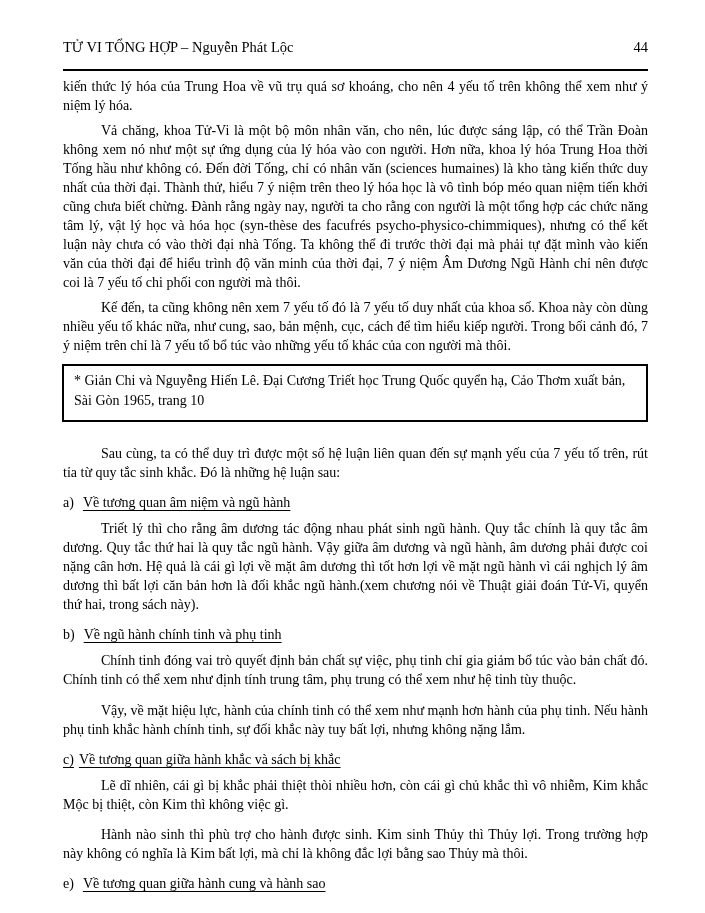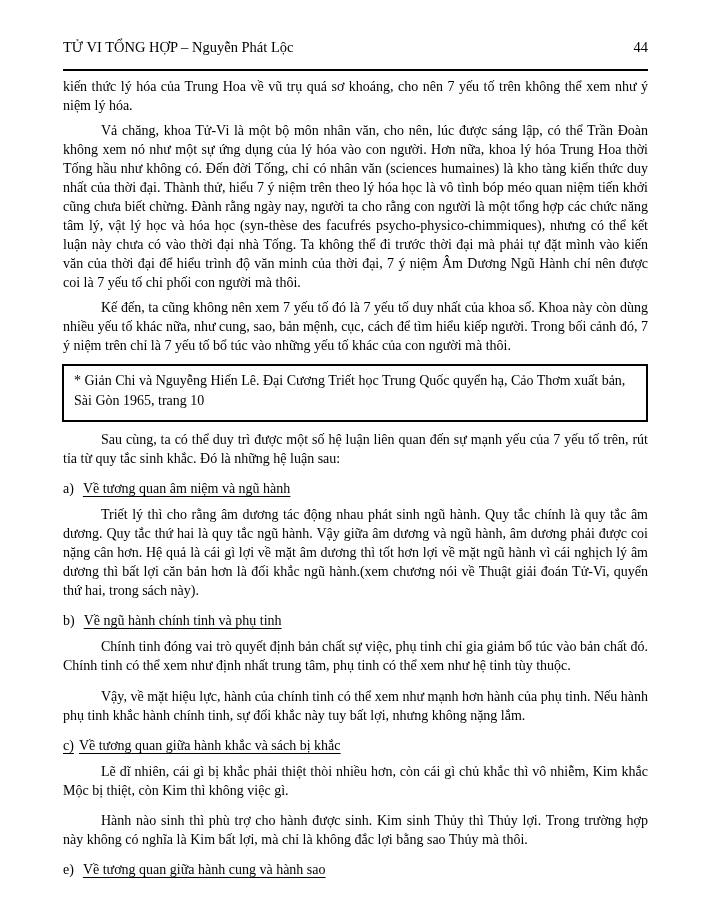--- a/index.html
+++ b/index.html
@@ -34,21 +34,21 @@
     line-height: 19px;
     text-align: justify;
     margin: 6px 0;
     text-indent: 38px;
   }
   p.noindent {
     text-indent: 0;
   }
   .footnote-box {
     border: 2px solid #000000;
-    margin: 9px 0 8px -1px;
+    margin: 9px 0 22px -1px;
     padding: 5px 10px 9px 10px;
   }
   .footnote-box p {
     font-size: 14px;
     line-height: 20px;
     margin: 0;
     text-align: left;
   }
   .section {
     margin-top: 11px;
@@ -79,38 +79,38 @@
 
 <div class="page">
 
   <div class="header">
     <span>TỬ VI TỔNG HỢP – Nguyễn Phát Lộc</span>
     <span>44</span>
   </div>
 
   <div class="rule"></div>
 
-  <p class="body noindent">kiến thức lý hóa của Trung Hoa về vũ trụ quá sơ khoáng, cho nên 7 yếu tố trên không thể xem như ý niệm lý hóa.</p>
+  <p class="body noindent">kiến thức lý hóa của Trung Hoa về vũ trụ quá sơ khoáng, cho nên 4 yếu tố trên không thể xem như ý niệm lý hóa.</p>
   <p class="body">Vả chăng, khoa Tử-Vi là một bộ môn nhân văn, cho nên, lúc được sáng lập, có thể Trần Đoàn không xem nó như một sự ứng dụng của lý hóa vào con người.  Hơn nữa, khoa lý hóa Trung Hoa thời Tống hầu như  không có.  Đến đời Tống, chỉ có nhân văn (sciences humaines)  là kho tàng kiến thức duy nhất của thời đại.  Thành thử, hiểu 7 ý niệm trên theo lý hóa học là vô tình bóp méo quan niệm tiến khởi cũng chưa biết chừng.  Đành rằng ngày nay, người ta cho rằng con người là một tổng hợp các chức năng tâm lý, vật lý học và hóa học (syn-thèse des facufrés psycho-physico-chimmiques), nhưng  có thể kết luận này chưa có vào thời đại nhà Tống.  Ta không thể đi trước thời đại mà phải tự đặt mình vào kiến văn của thời đại để hiểu trình độ văn minh của thời đại, 7 ý niệm Âm Dương Ngũ Hành chỉ nên được coi là 7 yếu tố chi phối con người mà thôi.</p>
   <p class="body">Kế đến, ta cũng không nên xem 7 yếu tố đó là 7 yếu tố duy nhất của khoa số.  Khoa này còn dùng nhiều yếu tố khác nữa, như cung, sao, bản mệnh, cục, cách để tìm hiểu kiếp người.  Trong bối cảnh đó, 7 ý niệm trên chỉ là 7 yếu tố bổ túc vào những yếu tố khác của con người mà thôi.</p>
 
   <div class="footnote-box">
     <p>* Giản Chi và Nguyễng Hiến Lê. Đại Cương Triết học Trung Quốc quyển hạ, Cảo Thơm xuất bản, Sài Gòn 1965, trang 10</p>
   </div>
 
   <p class="body">Sau cùng, ta có thể duy trì được một số hệ luận liên quan đến sự mạnh yếu của 7 yếu tố trên, rút tỉa từ quy tắc sinh khắc.  Đó là những hệ luận sau:</p>
 
   <div class="section">
     <div class="heading"><span class="marker">a)</span><span class="heading-title">Về tương quan âm niệm và ngũ hành</span></div>
     <p class="body">Triết lý thì cho rằng âm dương tác động nhau phát sinh ngũ hành.  Quy tắc chính là quy tắc âm dương.  Quy tắc thứ hai là quy tắc ngũ hành.  Vậy giữa âm dương và ngũ hành, âm dương phải được coi nặng cân hơn.  Hệ quả là cái gì lợi về mặt âm dương thì tốt hơn lợi về mặt ngũ hành vì cái nghịch lý âm dương thì bất lợi căn bản hơn là đối khắc ngũ hành.(xem chương nói về Thuật giải đoán Tử-Vi, quyển thứ hai, trong sách này).</p>
   </div>
 
   <div class="section">
     <div class="heading"><span class="marker">b)</span><span class="heading-title">Về ngũ hành chính tinh và phụ tinh</span></div>
-    <p class="body">Chính tinh đóng vai trò quyết định bản chất sự việc, phụ tinh chỉ gia giảm bổ túc vào bản chất đó.  Chính tinh có thể xem như định nhất trung tâm, phụ tinh có thể xem như hệ tinh tùy thuộc.</p>
+    <p class="body">Chính tinh đóng vai trò quyết định bản chất sự việc, phụ tinh chỉ gia giảm bổ túc vào bản chất đó.  Chính tinh có thể xem như định tính trung tâm, phụ trung có thể xem như hệ tinh tùy thuộc.</p>
     <p class="body">Vậy, về mặt hiệu lực, hành của chính tinh có thể xem như mạnh hơn hành của phụ tinh. Nếu hành phụ tinh khắc hành chính tinh, sự đối khắc này tuy bất lợi, nhưng không nặng lắm.</p>
   </div>
 
   <div class="section">
     <div class="heading underline-all"><span class="marker">c)</span><span class="heading-title">Về tương quan giữa hành khắc và sách bị khắc</span></div>
     <p class="body">Lẽ dĩ nhiên, cái gì bị khắc phải thiệt thòi nhiều hơn, còn cái gì chủ khắc thì vô nhiễm, Kim khắc Mộc bị thiệt, còn Kim thì không việc gì.</p>
   </div>
 
   <div class="section">
     <p class="body">Hành nào sinh thì phù trợ cho hành được sinh.  Kim sinh Thủy thì Thủy lợi.  Trong trường hợp này không có nghĩa là Kim bất lợi, mà chỉ là không đắc lợi bằng sao Thủy mà thôi.</p>

